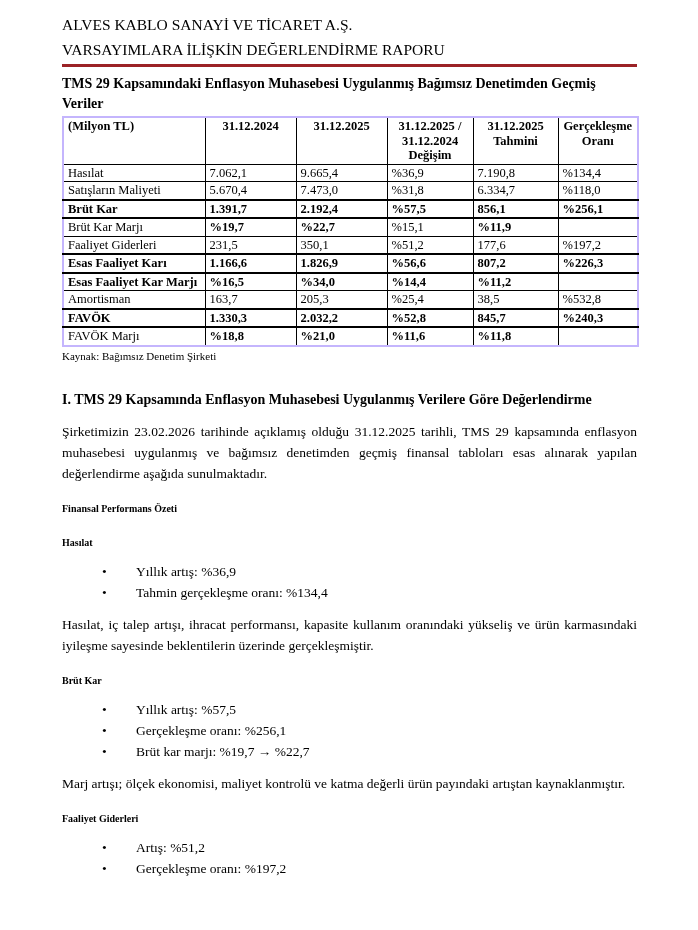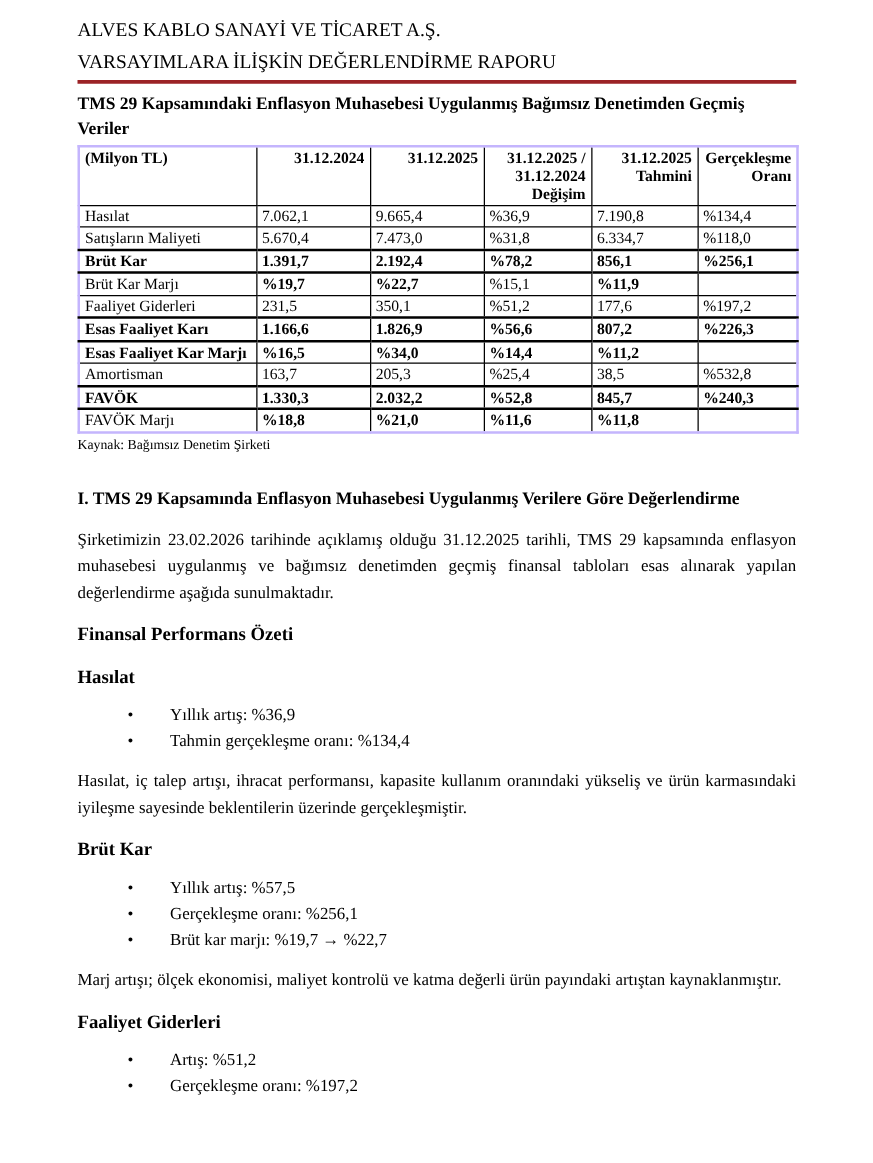--- a/index.html
+++ b/index.html
@@ -13,29 +13,29 @@
   .divider { border: none; height: 3px; background: #9B2226; margin: 2px 0 7px 0; }
   .table-title { font-size: 14px; font-weight: bold; line-height: 20px; margin: 0 0 2px 0; }
   table.fin {
     border-collapse: collapse; width: 575px; table-layout: fixed;
     font-size: 12.5px; border: 2px solid #c4b5fd;
   }
   table.fin th, table.fin td {
     border: 1px solid #000; padding: 1px 4px; line-height: 14.5px;
     vertical-align: top; overflow: hidden;
   }
-  table.fin th { font-weight: bold; text-align: right; }
+  table.fin th { font-weight: bold; text-align: center; }
   table.fin th.label-col, table.fin td.label-col { text-align: left; }
   table.fin td.val { text-align: left; }
   table.fin .b { font-weight: bold; }
   table.fin tr.emphasis td { border-top: 2px solid #000; border-bottom: 2px solid #000; }
   .source { font-size: 11px; line-height: 14px; margin: 2px 0 0 0; }
   .section-heading { font-size: 14px; font-weight: bold; line-height: 21px; margin: 26px 0 0 0; }
   .para { font-size: 13.5px; line-height: 21px; text-align: justify; margin: 11px 0 0 0; }
-  .sub-heading { font-size: 15px; font-weight: bold; line-height: 19px; margin: 15px 0 0 0; font-family: Liberation Serif, serif; }
+  .sub-heading { font-size: 10px; font-weight: bold; line-height: 19px; margin: 15px 0 0 0; font-family: Liberation Serif, serif; }
   ul.bullets { list-style: none; margin: 9px 0 0 0; padding: 0 0 0 40px; }
   ul.bullets li { position: relative; padding-left: 34px; line-height: 21px; font-size: 13.5px; }
   ul.bullets li::before { content: "\2022"; position: absolute; left: 0; top: 0; }
 </style>
 </head>
 <body>
 
 <div class="page">
   <header>
     <p class="doc-title">ALVES KABLO SANAYİ VE TİCARET A.Ş.</p>
@@ -79,21 +79,21 @@
           <td class="val">5.670,4</td>
           <td class="val">7.473,0</td>
           <td class="val">%31,8</td>
           <td class="val">6.334,7</td>
           <td class="val">%118,0</td>
         </tr>
         <tr class="emphasis">
           <td class="label-col b">Brüt Kar</td>
           <td class="val b">1.391,7</td>
           <td class="val b">2.192,4</td>
-          <td class="val b">%78,2</td>
+          <td class="val b">%57,5</td>
           <td class="val b">856,1</td>
           <td class="val b">%256,1</td>
         </tr>
         <tr>
           <td class="label-col">Brüt Kar Marjı</td>
           <td class="val b">%19,7</td>
           <td class="val b">%22,7</td>
           <td class="val">%15,1</td>
           <td class="val b">%11,9</td>
           <td class="val"></td>

